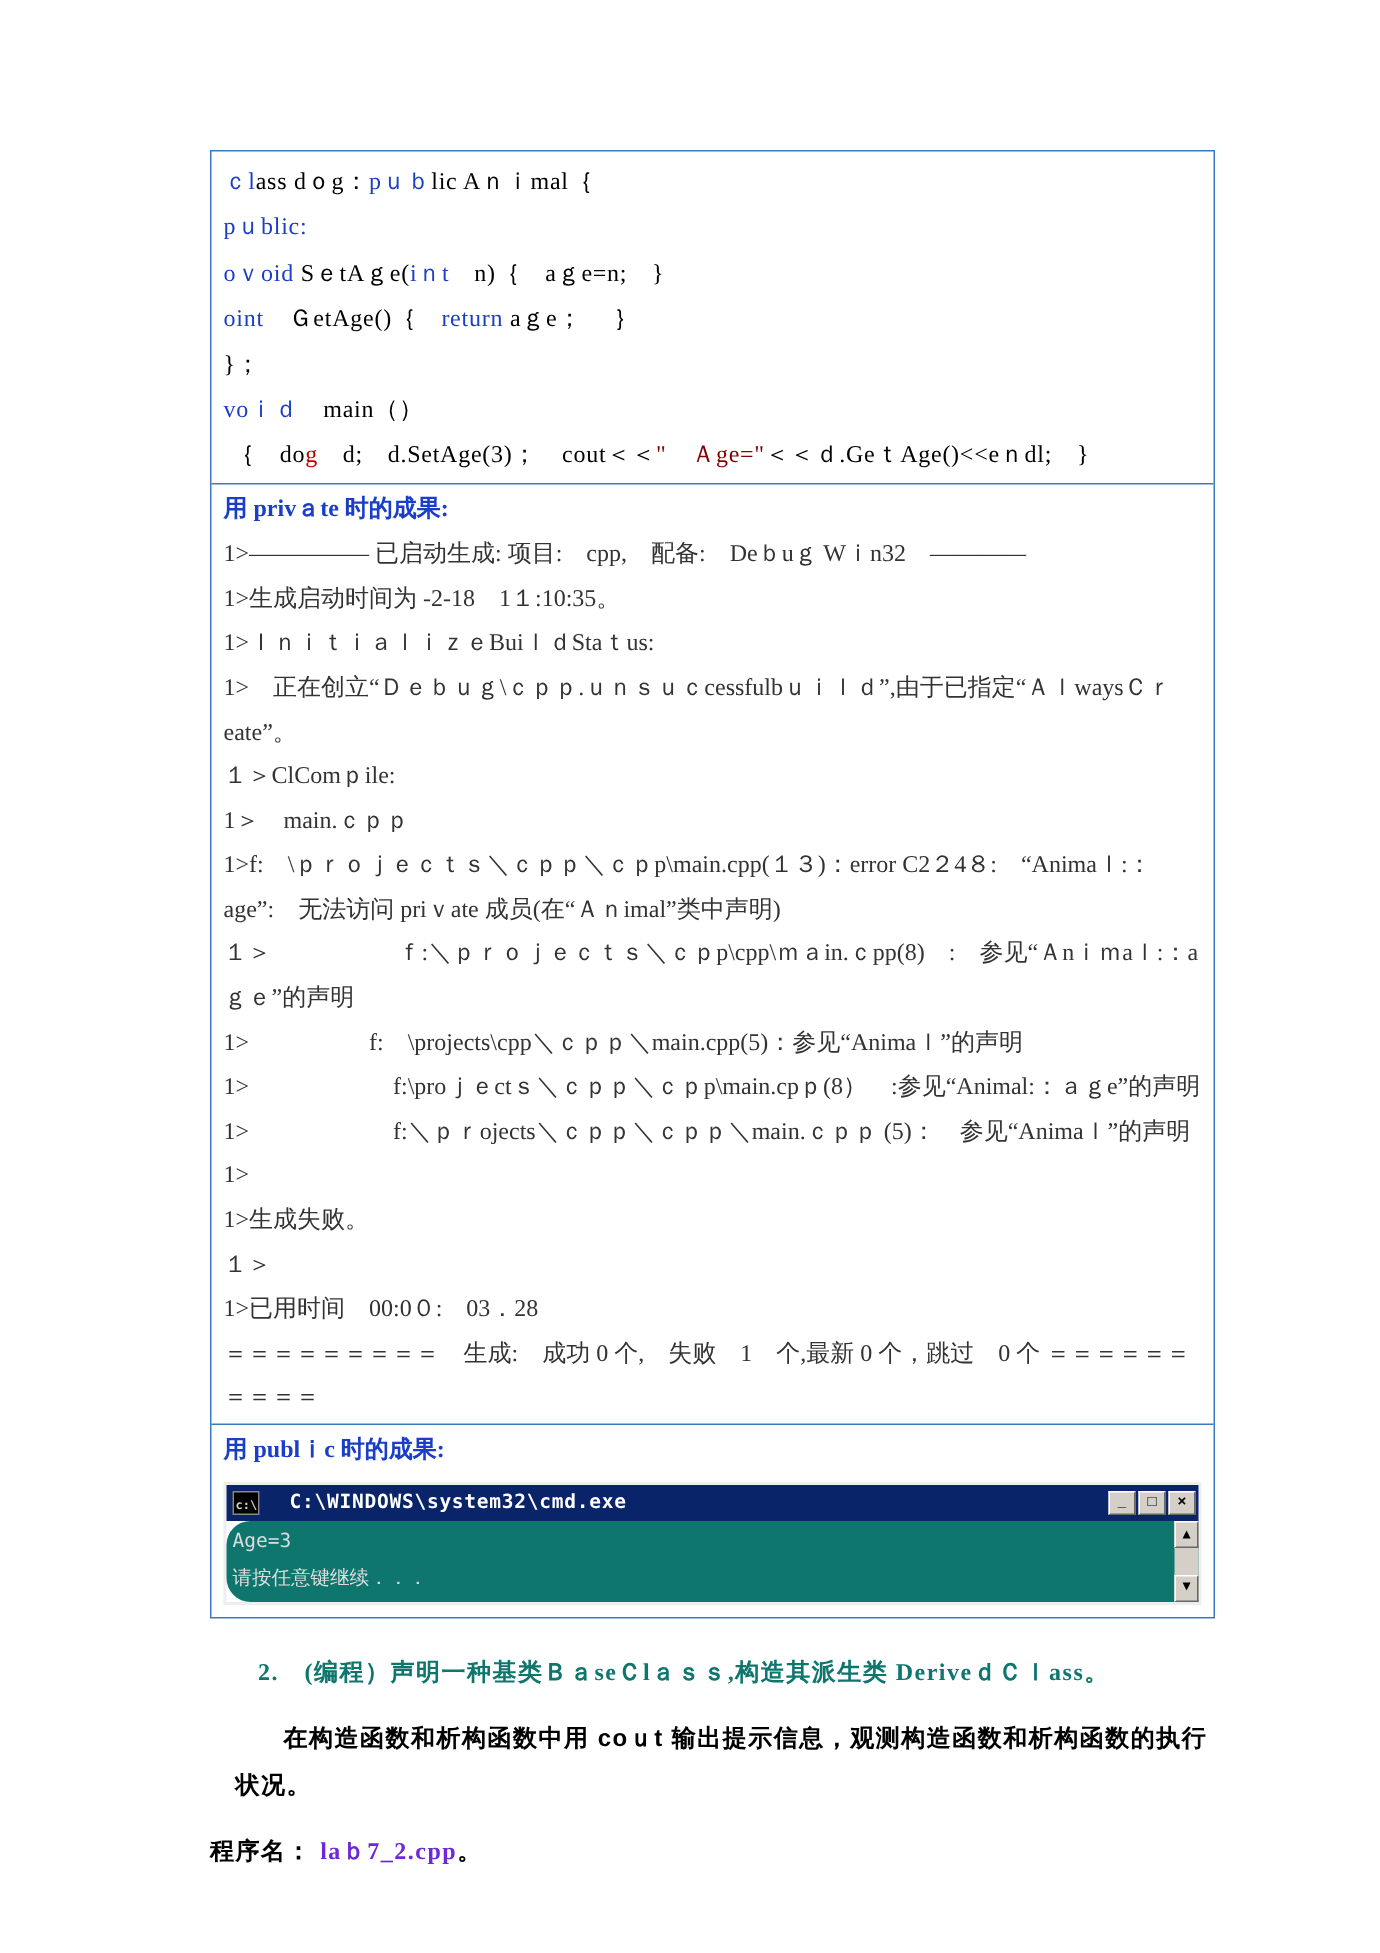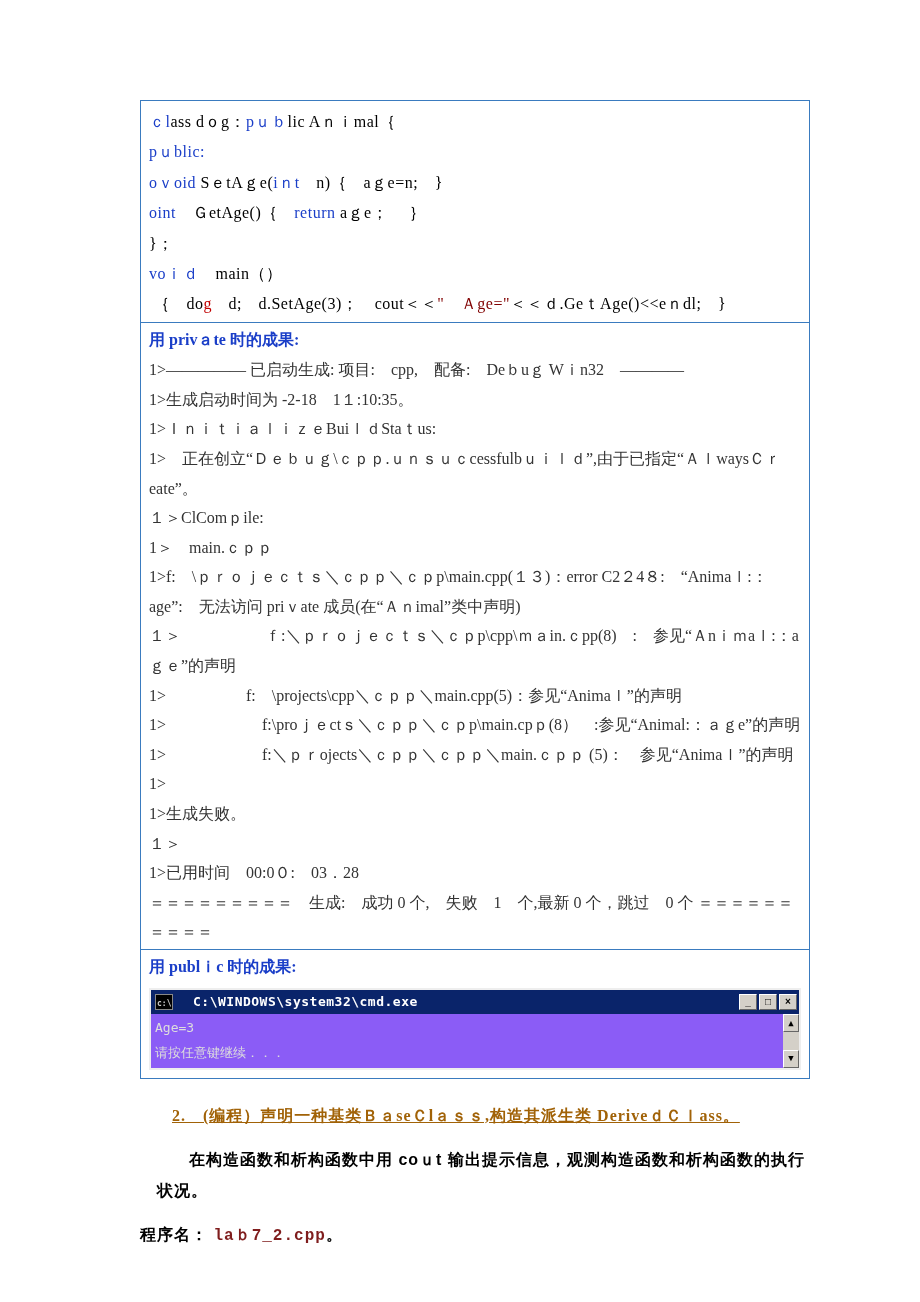--- a/index.html
+++ b/index.html
@@ -102,24 +102,25 @@
     font-family: Arial, sans-serif;
     font-size: 10px;
     font-weight: bold;
     color: #000;
     display: flex;
     align-items: center;
     justify-content: center;
     line-height: 1;
   }
   .cmd-body {
-    background: #8b5cf6;
+    background: #0f766e;
     color: #ddd;
     display: flex;
     min-height: 40px;
+    border-radius: 16px;
   }
   .cmd-content {
     flex: 1;
     padding: 2px 4px;
     white-space: pre-wrap;
   }
   .cmd-scroll {
     width: 16px;
     background: #d4d0c8;
     display: flex;
@@ -136,41 +137,40 @@
     display: flex;
     align-items: center;
     justify-content: center;
     color: #000;
   }
   .after-box {
     padding-top: 14px;
   }
   .q-heading {
     text-indent: 2em;
-    color: #a16207;
+    color: #0f766e;
     font-weight: bold;
     font-family: "Times New Roman","SimSun","SimHei",serif;
     margin: 8px 0 14px 0;
     letter-spacing: 1px;
-    text-decoration: underline;
   }
   .desc {
     text-indent: 2em;
     font-weight: bold;
     font-family: "SimHei","SimSun",sans-serif;
     margin: 0 0 14px 17px;
     letter-spacing: 1px;
   }
   .prog-name {
     font-weight: bold;
     font-family: "SimHei","SimSun",sans-serif;
     margin: 0 0 14px 0;
     letter-spacing: 1px;
   }
-  .prog-name .file { color: #7f1d1d; font-family: Liberation Mono, monospace;}
+  .prog-name .file { color: #6d28d9; font-family: Liberation Serif, serif;}
 </style>
 </head>
 <body>
 
 <div class="page">
 
   <div class="box">
 
     <div class="code-block">
       <div class="code-line"><span class="kw-blue">ｃl</span><span>ass</span><span> dｏg：</span><span class="kw-blue">pｕｂ</span><span>lic</span><span> Aｎｉmal｛</span></div>

